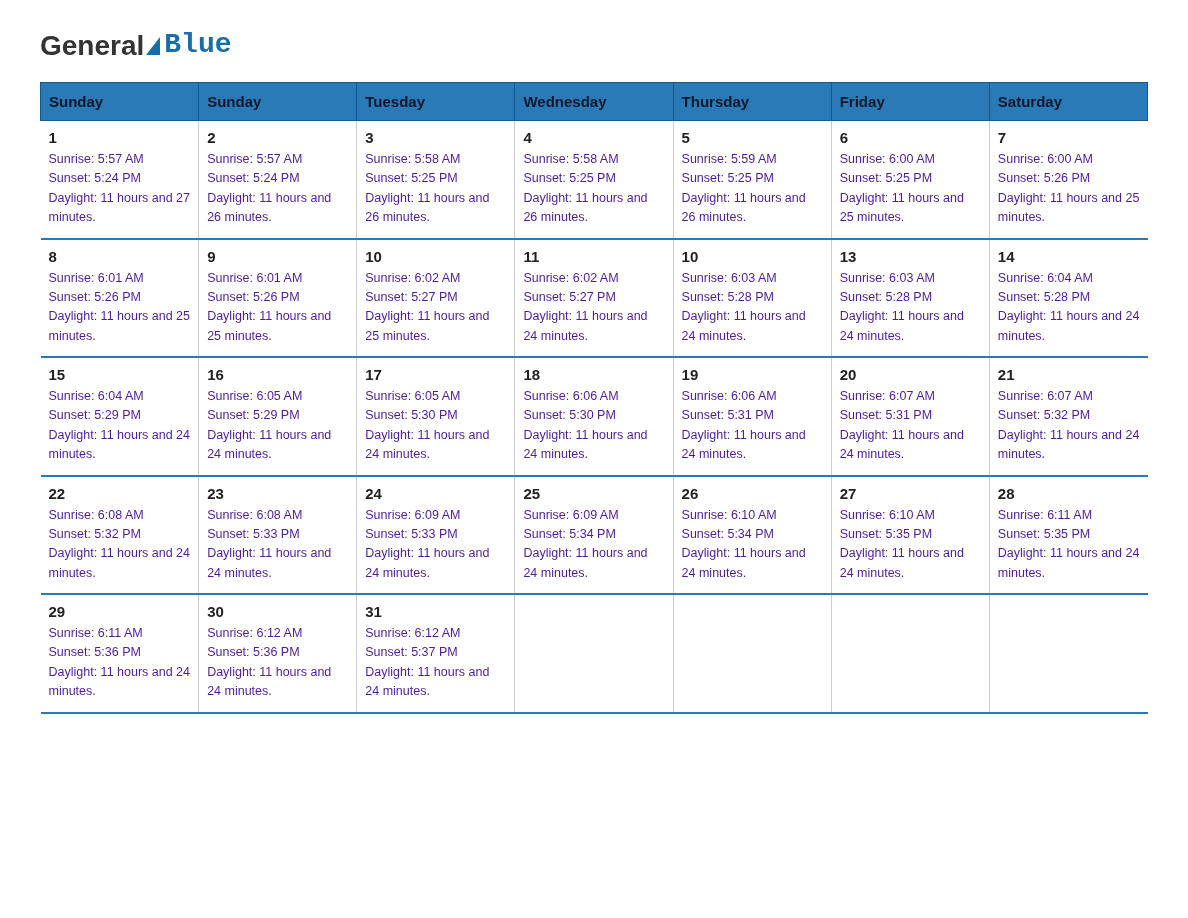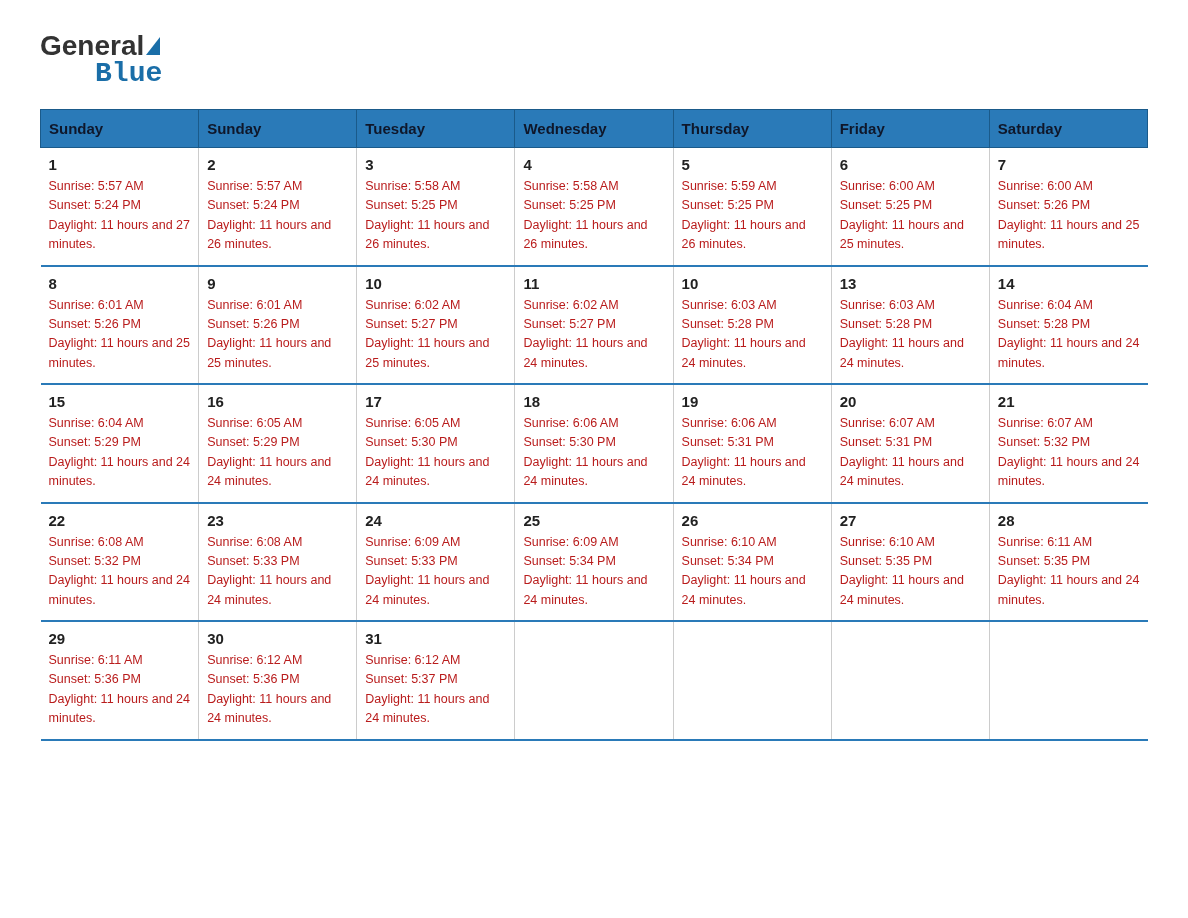--- a/index.html
+++ b/index.html
@@ -11,22 +11,22 @@
       min-height: 918px;
     }
     .header-area {
       display: flex;
       justify-content: space-between;
       align-items: flex-start;
       margin-bottom: 20px;
     }
     .logo-container {
       display: flex;
-      flex-direction: column;
-      align-items: flex-end;
+      flex-direction: row;
+      align-items: center;
     }
     .logo-text {
       display: flex;
       align-items: center;
       font-size: 28px;
       font-weight: bold;
       color: #333;
     }
     .logo-general { color: #333; }
     .logo-triangle {
@@ -90,21 +90,21 @@
     }
     .day-number {
       font-size: 15px;
       font-weight: bold;
       display: block;
       margin-bottom: 4px;
     }
     .day-info {
       font-size: 12.5px;
       line-height: 1.55;
-      color: #b91c1c;
+      color: #4c1d95;
     }
   </style>
 </head>
 <body>
 
 <div class="header-area">
   <div class="logo-container">
     <div class="logo-text">
       <span class="logo-general">General</span>
       <span class="logo-triangle"></span>

